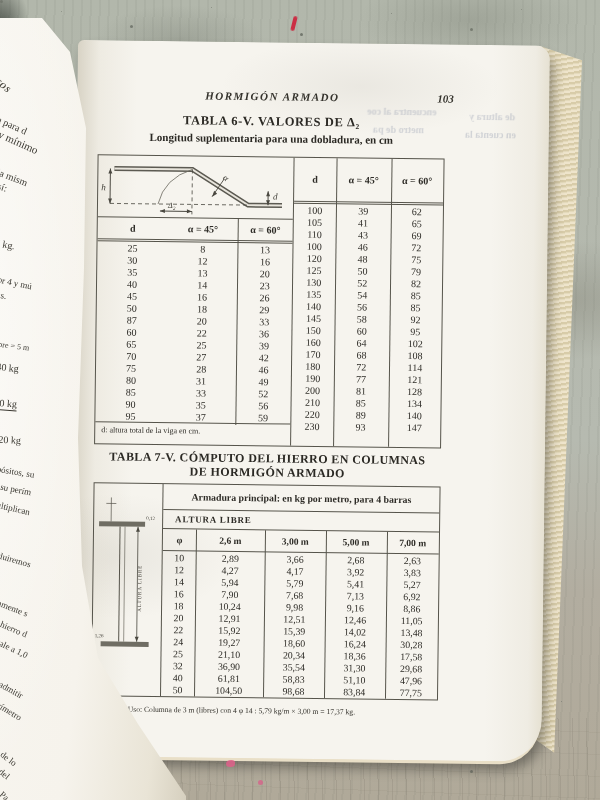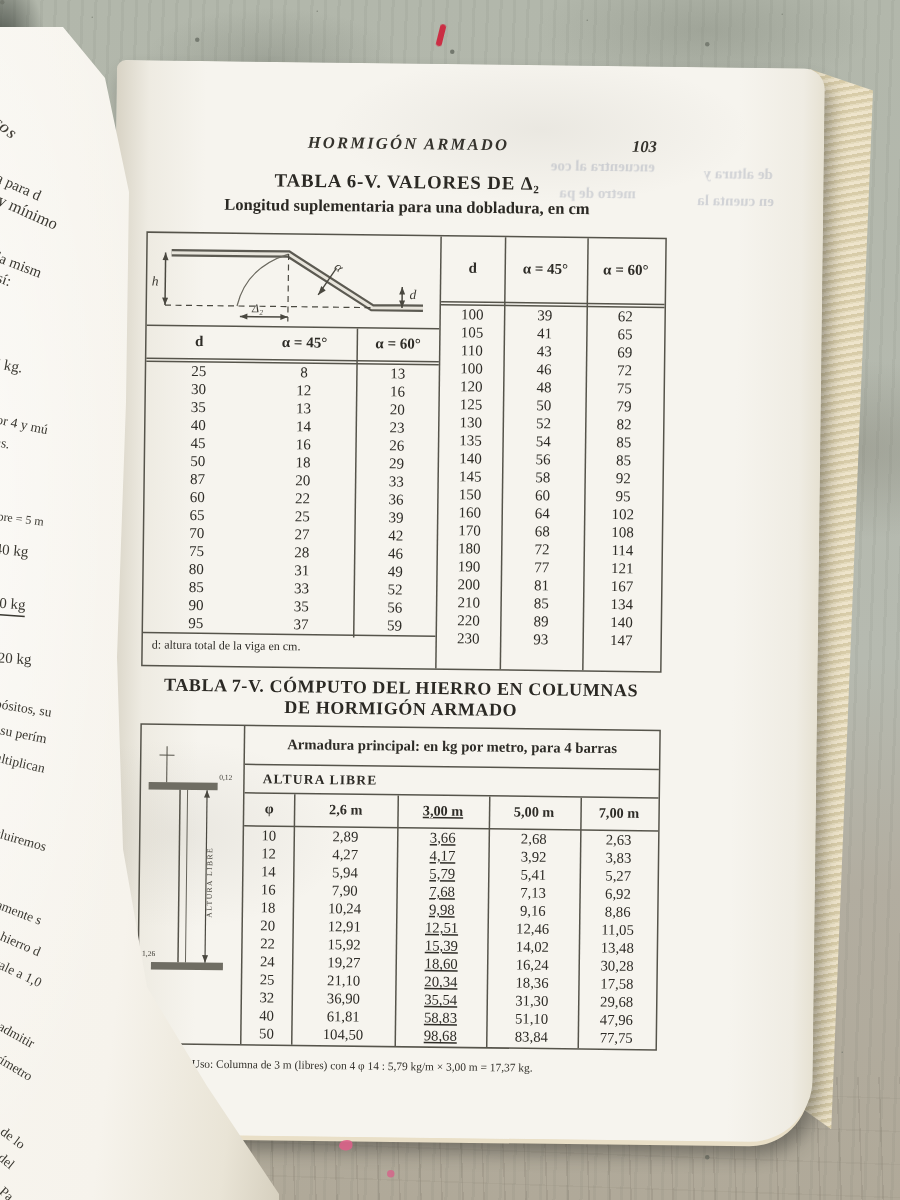--- a/index.html
+++ b/index.html
@@ -44,21 +44,21 @@
     background:
       radial-gradient(160px 90px at 10% 72%, rgba(120,115,100,.10), transparent 70%),
       radial-gradient(200px 70px at 60% 6%, rgba(130,125,112,.10), transparent 70%),
       linear-gradient(90deg,#d8d3c5 0,#eeebe2 22px,#f6f4ee 60px,#f6f4ee 88%,#efece3 97%,#e6e1d2 100%),
       #f5f3ec;
     box-shadow:0 5px 0 -2px #e9dfc7, 4px 9px 12px rgba(45,45,40,.45);}
   .rp{position:absolute;}
 
   .p-header{left:90px;top:48px;width:210px;text-align:center;font-style:italic;font-weight:bold;
     font-size:11px;letter-spacing:1.5px;color:#35332d;}
-  .p-number{left:344px;top:48px;font-style:italic;font-weight:bold;font-size:11px;color:#35332d;}
+  .p-number{left:360px;top:48px;font-style:italic;font-weight:bold;font-size:11px;color:#35332d;}
 
   .ghosts{left:0;top:0;width:472px;height:200px;pointer-events:none;}
   .ghost{position:absolute;transform:scaleX(-1);color:#7d87a0;opacity:.30;filter:blur(.5px);
     font-weight:bold;font-size:10px;white-space:nowrap;}
 
   .t6-title{left:21px;top:72px;width:347px;text-align:center;font-weight:bold;font-size:12.5px;
     letter-spacing:.6px;color:#2b2924;}
   .t6-subtitle{left:21px;top:90px;width:347px;text-align:center;font-weight:bold;font-size:11px;
     color:#2b2924;}
 
@@ -94,21 +94,21 @@
     box-sizing:border-box;}
   .t7-left{width:69px;border-right:1px solid #56544b;box-sizing:border-box;position:relative;}
   .t7-main{flex:1;position:relative;display:flex;flex-direction:column;}
   .t7-h1{height:26px;border-bottom:1px solid #56544b;box-sizing:border-box;display:flex;
     align-items:center;justify-content:center;font-size:9.8px;font-weight:bold;}
   .t7-h2{height:19px;border-bottom:1px solid #56544b;box-sizing:border-box;display:flex;
     align-items:center;padding-left:12px;font-size:9px;font-weight:bold;letter-spacing:.8px;}
   .t7-h3{height:22px;border-bottom:1px solid #56544b;box-sizing:border-box;display:flex;
     align-items:center;font-size:9.5px;font-weight:bold;}
   .t7-h3 span,.t7-body .td{display:inline-block;text-align:center;}
-  .t7-main .c0{width:12%;} .t7-main .c1{width:25%;} .t7-main .c2{width:22%;text-decoration:underline;}
+  .t7-main .c0{width:12%;} .t7-main .c1{width:25%;} .t7-main .c2{width:22%;}
   .t7-main .c3{width:22%;} .t7-main .c4{width:19%;}
   .t7-body{flex:1;display:flex;flex-direction:column;font-size:9.8px;}
   .t7-body .tr{display:flex;flex:1;align-items:center;}
   .t7-vl{position:absolute;top:45px;bottom:0;width:1px;background:#56544b;}
   .t7-vl1{left:12%;} .t7-vl2{left:37%;} .t7-vl3{left:59%;} .t7-vl4{left:81%;}
 
   .t7-footnote{left:58px;top:664px;width:310px;font-size:7.6px;color:#33312b;}
 
   
   .left-page{position:absolute;left:-30px;top:18px;width:244px;height:782px;
@@ -335,21 +335,21 @@
               <span class="td c2">114</span>
             </div>
             <div class="tr">
               <span class="td c0">190</span>
               <span class="td c1">77</span>
               <span class="td c2">121</span>
             </div>
             <div class="tr">
               <span class="td c0">200</span>
               <span class="td c1">81</span>
-              <span class="td c2">167</span>
+              <span class="td c2">128</span>
             </div>
             <div class="tr">
               <span class="td c0">210</span>
               <span class="td c1">85</span>
               <span class="td c2">134</span>
             </div>
             <div class="tr">
               <span class="td c0">220</span>
               <span class="td c1">89</span>
               <span class="td c2">140</span>

